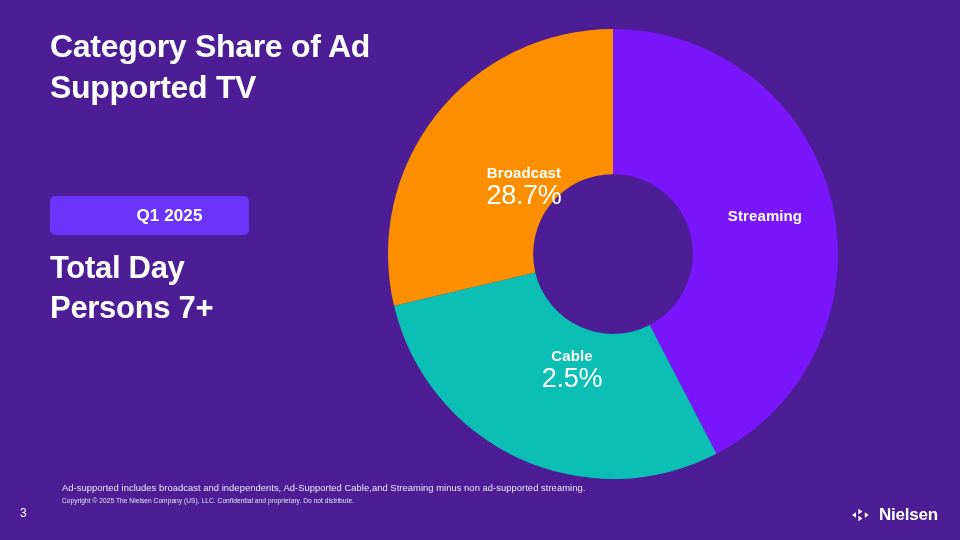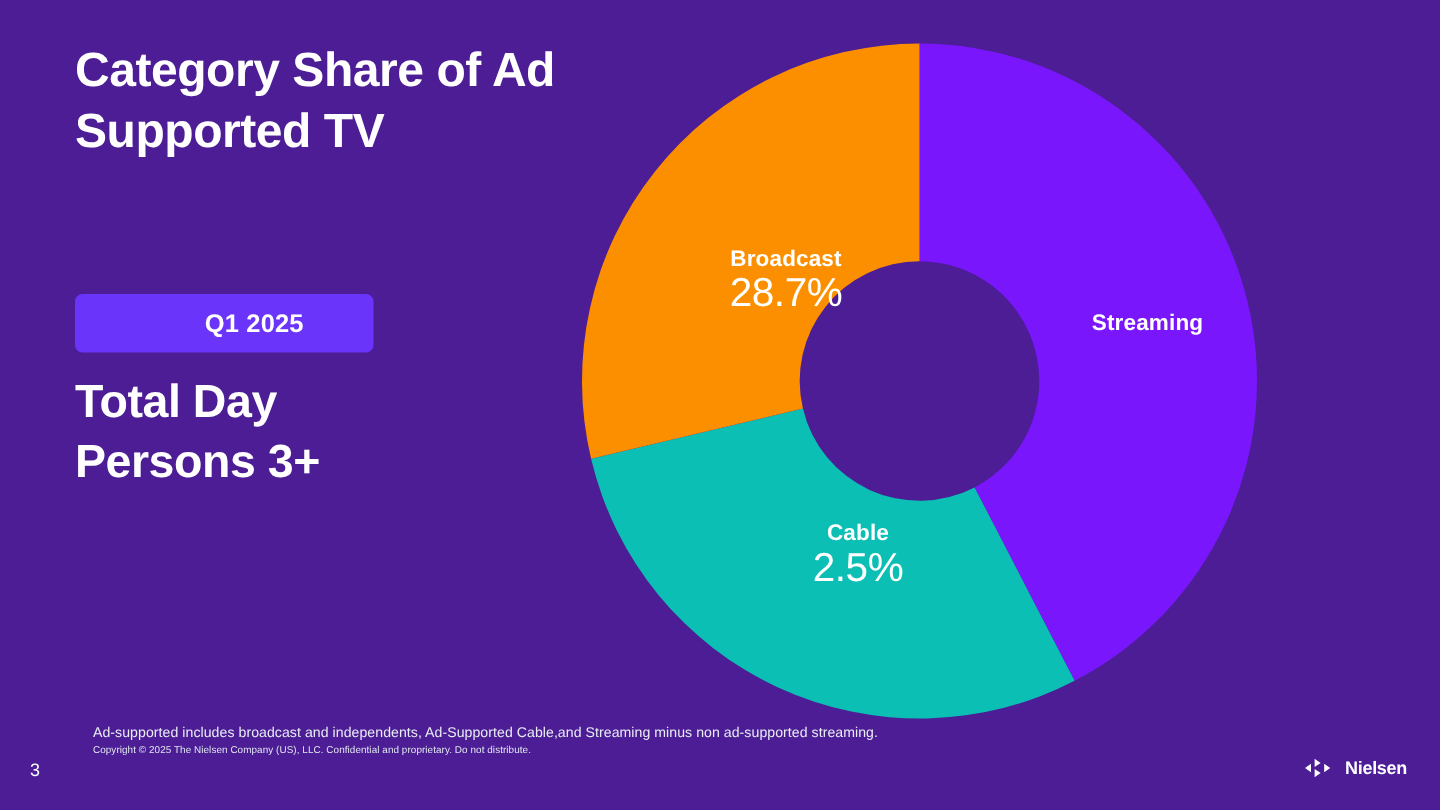--- a/index.html
+++ b/index.html
@@ -137,39 +137,39 @@
     position: absolute;
     right: 22px;
     top: 505px;
     display: flex;
     align-items: center;
     gap: 7px;
   }
   .logo-mark { display: block; }
   .logo-text {
     color: #ffffff;
-    font-size: 12px;
+    font-size: 17px;
     font-weight: bold;
     letter-spacing: -0.2px;
   }
 </style>
 </head>
 <body>
 
 <div id="slide">
 
   <div class="title">Category Share of Ad
 Supported TV</div>
 
   <div class="badge">
     <span>Q1 2025</span>
   </div>
 
   <div class="subtitle">Total Day
-Persons 3+</div>
+Persons 7+</div>
 
   <div class="donut-wrap">
     <svg id="donut-svg" width="466" height="466" viewBox="0 0 466 466">
         <path d="M 233 8 A 225 225 0 0 1 336.40546863983485 432.83070098304745 L 269.7089413671414 303.93989884898184 A 79.875 79.875 0 0 0 233 153.125 Z" fill="#7a16fc"></path>
         <path d="M 336.40546863983485 432.83070098304745 A 225 225 0 0 1 14.052835029021566 284.83762100223305 L 155.27375643530266 251.40235545579273 A 79.875 79.875 0 0 0 269.7089413671414 303.93989884898184 Z" fill="#0bbfb5"></path>
         <path d="M 14.052835029021566 284.83762100223305 A 225 225 0 0 1 232.99999999999977 8 L 232.99999999999991 153.125 A 79.875 79.875 0 0 0 155.27375643530266 251.40235545579273 Z" fill="#fc8f00"></path>
       </svg>
   </div>
 
   <div class="slice-label" id="label-streaming">

